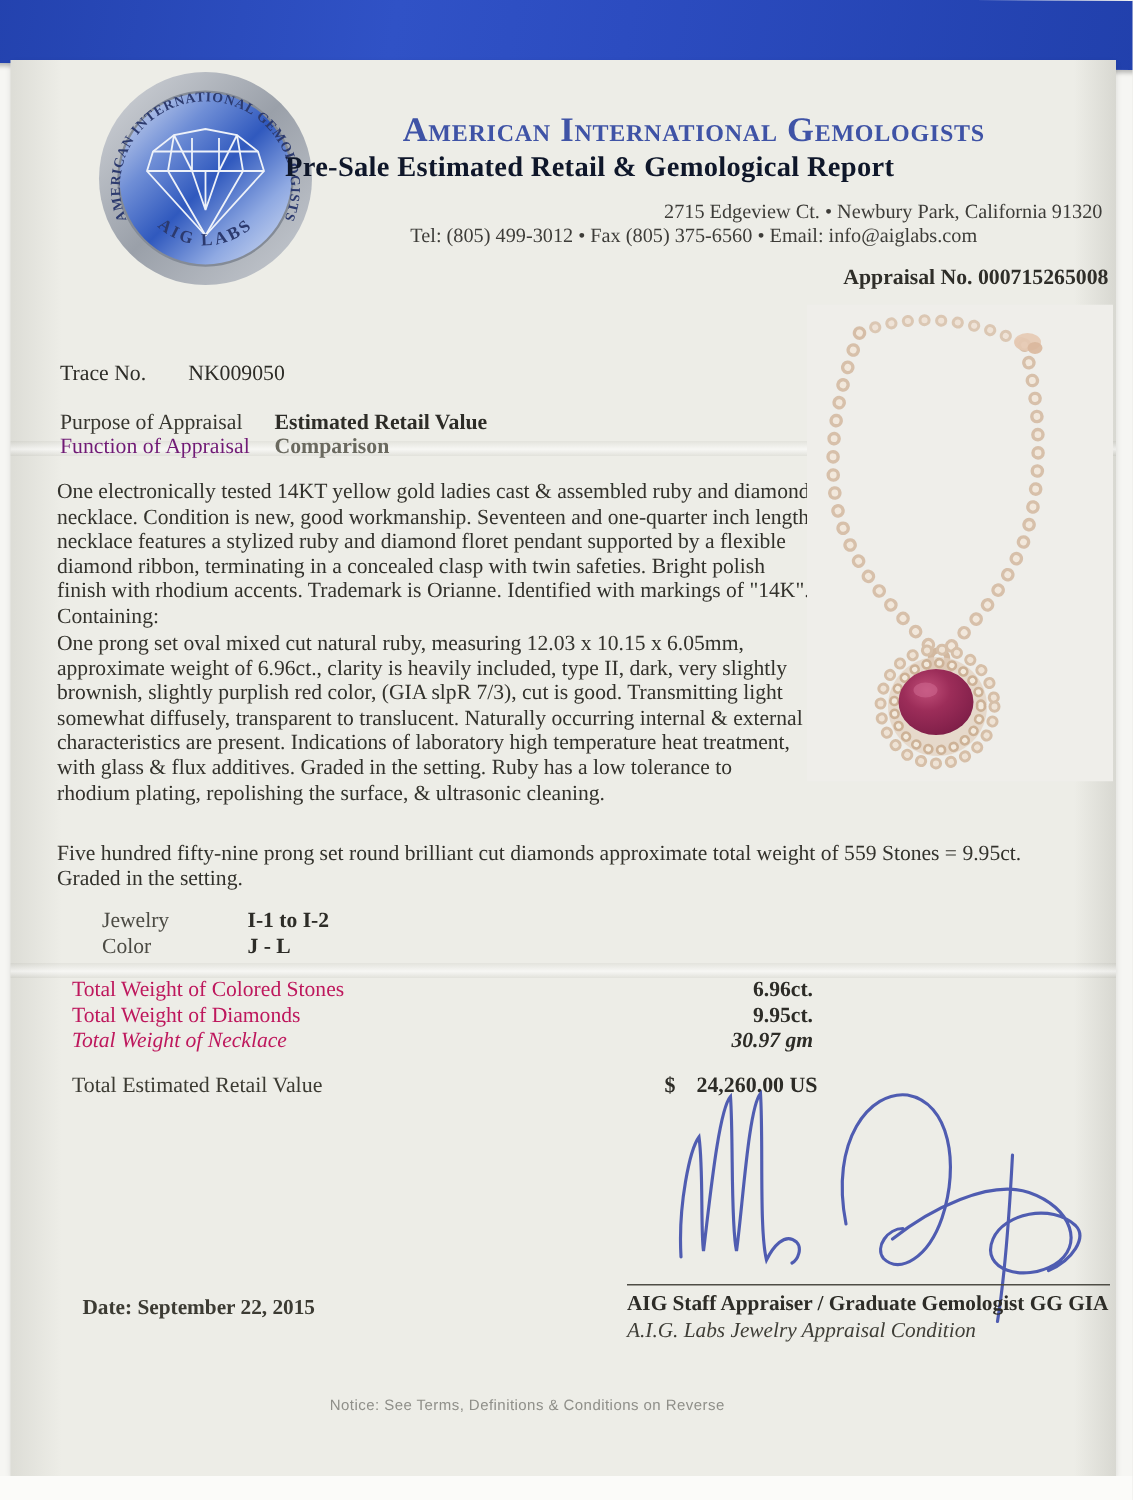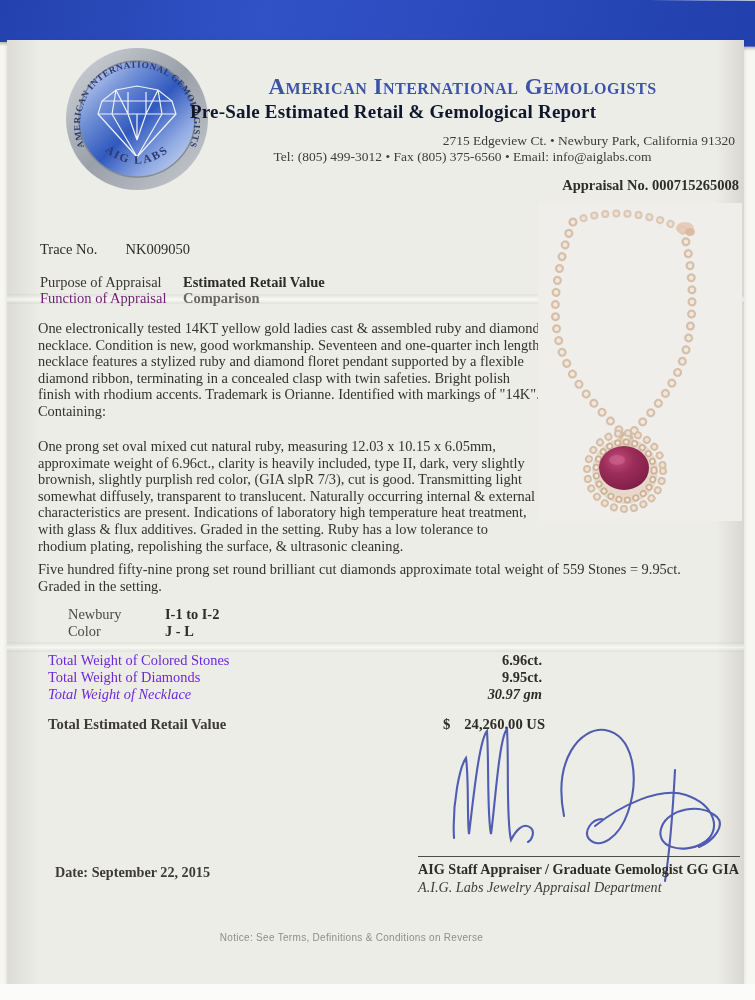--- a/index.html
+++ b/index.html
@@ -54,36 +54,36 @@
   .row{position:absolute;font-size:14.5px;color:#37362f;}
   .trace{left:40px;top:241px;font-weight:normal;color:#2d2c27;}
   .trace .val{margin-left:28px;}
   .purpose-label{left:40px;top:274px;}
   .purpose-value{left:183px;top:274px;font-weight:bold;color:#2d2c27;}
   .function-label{left:40px;top:290px;color:#701a75;}
   .function-value{left:183px;top:290px;font-weight:bold;color:#6a695f;}
 
   .para{position:absolute;font-size:14.4px;line-height:16.6px;color:#33322c;text-align:left;}
   .p1{left:38px;top:320px;width:502px;}
-  .p2{left:38px;top:421px;width:502px;margin-top:17px;}
+  .p2{left:38px;top:421px;width:502px;}
   .p3{left:38px;top:561px;width:682px;}
 
   
   .necklace{position:absolute;left:538px;top:203px;width:204px;height:318px;}
 
   
   .grade-label{position:absolute;left:68px;font-size:14.4px;color:#4b4a43;}
   .grade-value{position:absolute;left:165px;font-size:14.4px;font-weight:bold;color:#2d2c27;}
   .g0{top:606px;} .g1{top:623px;}
 
   
-  .w-label{position:absolute;left:48px;font-size:14.4px;color:#6d28d9;}
+  .w-label{position:absolute;left:48px;font-size:14.4px;color:#be185d;}
   .w-value{position:absolute;left:400px;width:142px;text-align:right;font-size:14.4px;font-weight:bold;color:#2d2c27;}
   .w0{top:652px;} .w1{top:669px;} .w2{top:686px;font-style:italic;}
-  .total-label{position:absolute;left:48px;top:716px;font-size:14.6px;font-weight:bold;color:#3c3b33;}
+  .total-label{position:absolute;left:48px;top:716px;font-size:14.6px;font-weight:normal;color:#3c3b33;}
   .total-cur{position:absolute;left:443px;top:716px;font-size:14.6px;font-weight:bold;color:#2d2c27;}
   .total-value{position:absolute;left:420px;top:716px;width:125px;text-align:right;font-size:14.6px;font-weight:bold;color:#2d2c27;}
 
   
   .signature{position:absolute;left:412px;top:718px;width:336px;height:172px;}
   .sig-line{position:absolute;left:418px;top:856px;width:322px;height:1px;background:#4e4d45;}
   .signer-title{position:absolute;left:418px;top:861px;font-size:14.2px;font-weight:bold;color:#2d2c27;}
   .signer-dept{position:absolute;left:418px;top:879px;font-size:14.2px;font-style:italic;color:#3f3e37;}
   .date-line{position:absolute;left:55px;top:864px;font-size:14.2px;font-weight:bold;color:#3c3b33;}
 
@@ -190,21 +190,21 @@
       <circle cx="87" cy="268" r="38" fill="none" stroke="#d6bfa8" stroke-width="8" stroke-dasharray="0.1 10" stroke-linecap="round"></circle>
       <circle cx="87" cy="268" r="38" fill="none" stroke="#efe3d5" stroke-width="4" stroke-dasharray="0.1 10" stroke-linecap="round"></circle>
       <circle cx="87" cy="268" r="29" fill="none" stroke="#cdb297" stroke-width="7" stroke-dasharray="0.1 8.5" stroke-linecap="round"></circle>
       <circle cx="87" cy="268" r="29" fill="none" stroke="#f3eadd" stroke-width="3.5" stroke-dasharray="0.1 8.5" stroke-linecap="round"></circle>
 
       <ellipse cx="86" cy="265" rx="25" ry="22" fill="url(#rubyG)"></ellipse>
       <ellipse cx="79" cy="257" rx="8" ry="5" fill="#d06a92" opacity="0.55"></ellipse>
     </g>
   </svg>
 
-  <div class="grade-label g0">Newbury</div>
+  <div class="grade-label g0">Jewelry</div>
   <div class="grade-value g0">I-1 to I-2</div>
   <div class="grade-label g1">Color</div>
   <div class="grade-value g1">J - L</div>
 
   <div class="w-label w0">Total Weight of Colored Stones</div>
   <div class="w-value w0">6.96ct.</div>
   <div class="w-label w1">Total Weight of Diamonds</div>
   <div class="w-value w1">9.95ct.</div>
   <div class="w-label w2">Total Weight of Necklace</div>
   <div class="w-value w2">30.97 gm</div>
@@ -216,17 +216,17 @@
   <svg class="signature" viewBox="0 0 336 172">
     <g fill="none" stroke="#3a49aa" stroke-width="2.1" stroke-linecap="round" opacity="0.88">
       <path d="M42,120 C40,85 48,48 54,40 C57,62 55,102 57,116 C61,84 67,22 75,13 C77,42 75,98 79,116 C83,88 87,20 95,11 C97,42 94,102 99,122 C103,114 111,103 119,110 C123,114 120,122 116,124"></path>
       <path d="M152,98 C141,42 168,9 193,12 C221,17 228,58 216,94 C207,120 188,132 177,121 C171,113 180,101 190,101"></path>
       <path d="M183,108 C208,88 248,68 274,77 C303,87 311,113 291,125 C271,137 241,129 250,108 C257,91 289,84 305,99 C313,107 303,122 287,129"></path>
       <path d="M263,52 C261,90 258,132 253,163"></path>
     </g>
   </svg>
   <div class="sig-line"></div>
   <div class="signer-title">AIG Staff Appraiser / Graduate Gemologist GG GIA</div>
-  <div class="signer-dept">A.I.G. Labs Jewelry Appraisal Department</div>
+  <div class="signer-dept">A.I.G. Labs Jewelry Appraisal Condition</div>
   <div class="date-line">Date: September 22, 2015</div>
 
   <div class="notice">Notice: See Terms, Definitions &amp; Conditions on Reverse</div>
 </div>
 
 </body></html>

